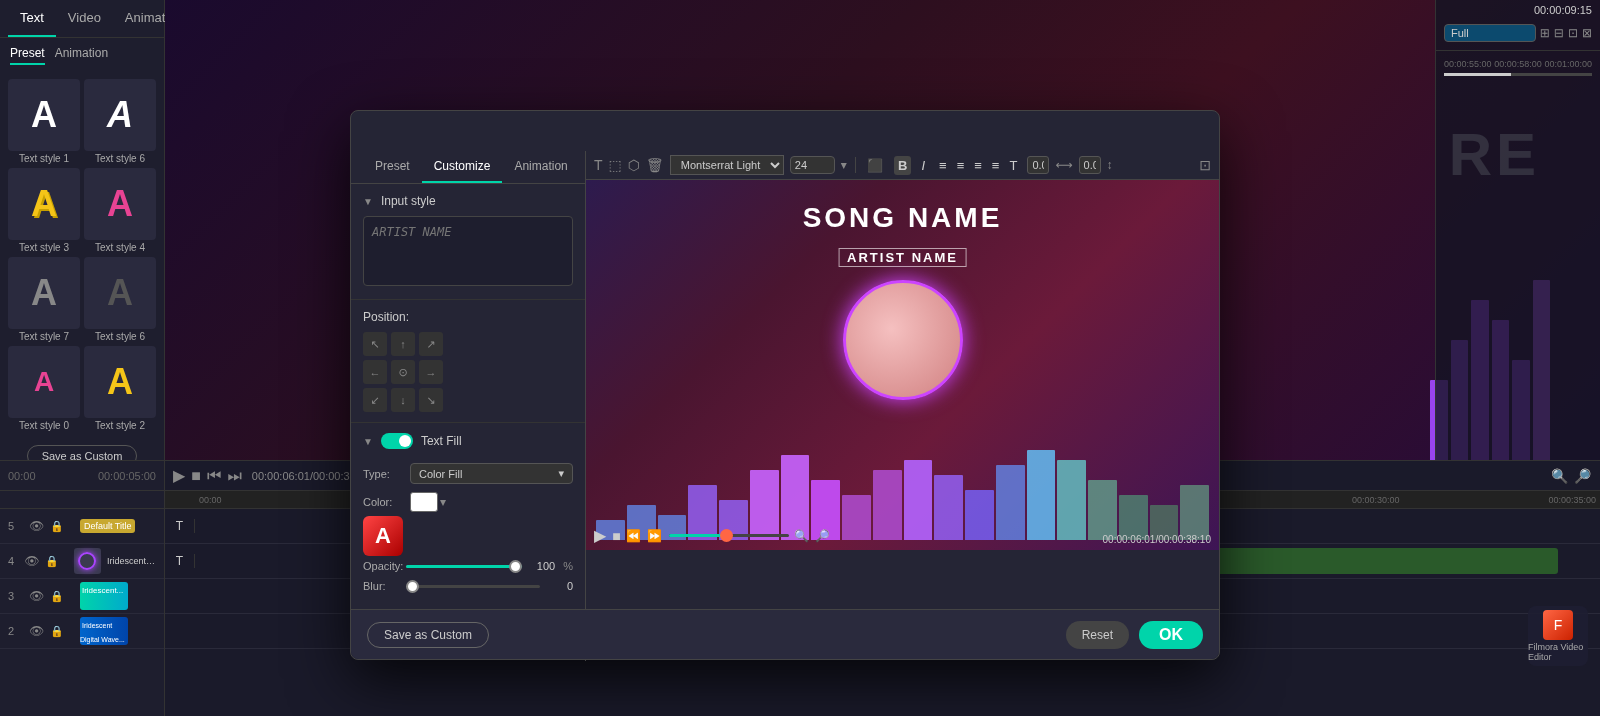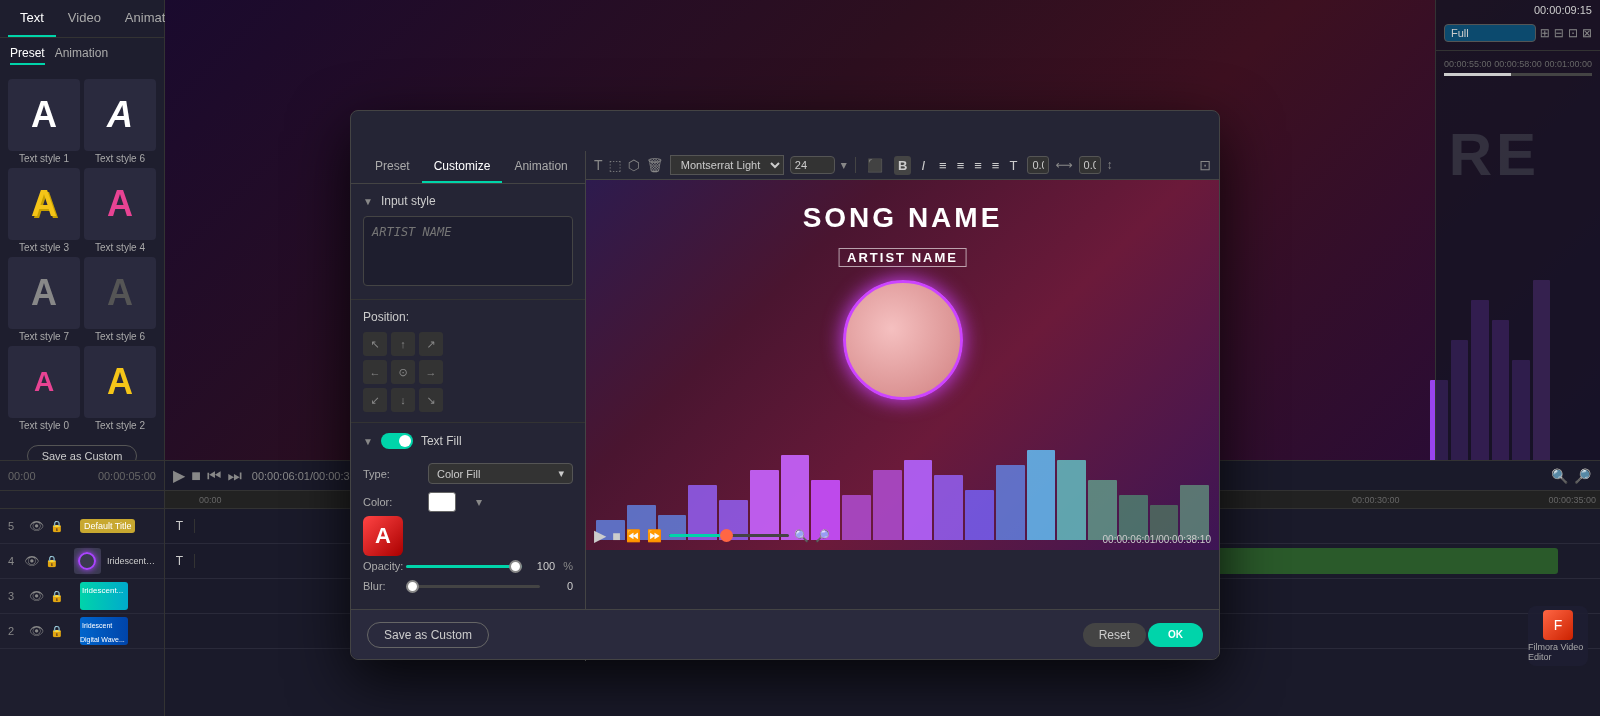--- a/index.html
+++ b/index.html
@@ -279,21 +279,21 @@
       width: 12px;
       height: 12px;
       background: #fff;
       border-radius: 50%;
     }
 
     .control-row {
       display: flex;
       align-items: center;
       padding: 4px 12px;
-      gap: 20px;
+      gap: 2px;
     }
 
     .control-label {
       font-size: 11px;
       color: #aaa;
       width: 45px;
     }
 
     .dropdown-select {
       background: #333;
@@ -545,39 +545,39 @@
     .btn-save-custom {
       background: transparent;
       border: 1px solid #666;
       color: #ccc;
       border-radius: 14px;
       padding: 5px 16px;
       font-size: 12px;
       cursor: pointer;
     }
 
-    .btn-group { display: flex; gap: 2px; }
+    .btn-group { display: flex; gap: 10px; }
 
     .btn-reset {
       background: #444;
       border: none;
       color: #ccc;
       border-radius: 14px;
       padding: 5px 16px;
       font-size: 12px;
       cursor: pointer;
     }
 
     .btn-ok {
       background: #00d4aa;
       border: none;
       color: #fff;
       border-radius: 14px;
       padding: 5px 20px;
-      font-size: 10px;
+      font-size: 16px;
       cursor: pointer;
       font-weight: bold;
     }
 
     
     .main-area {
       position: absolute;
       left: 165px; top: 0;
       right: 0;
       height: 460px;

